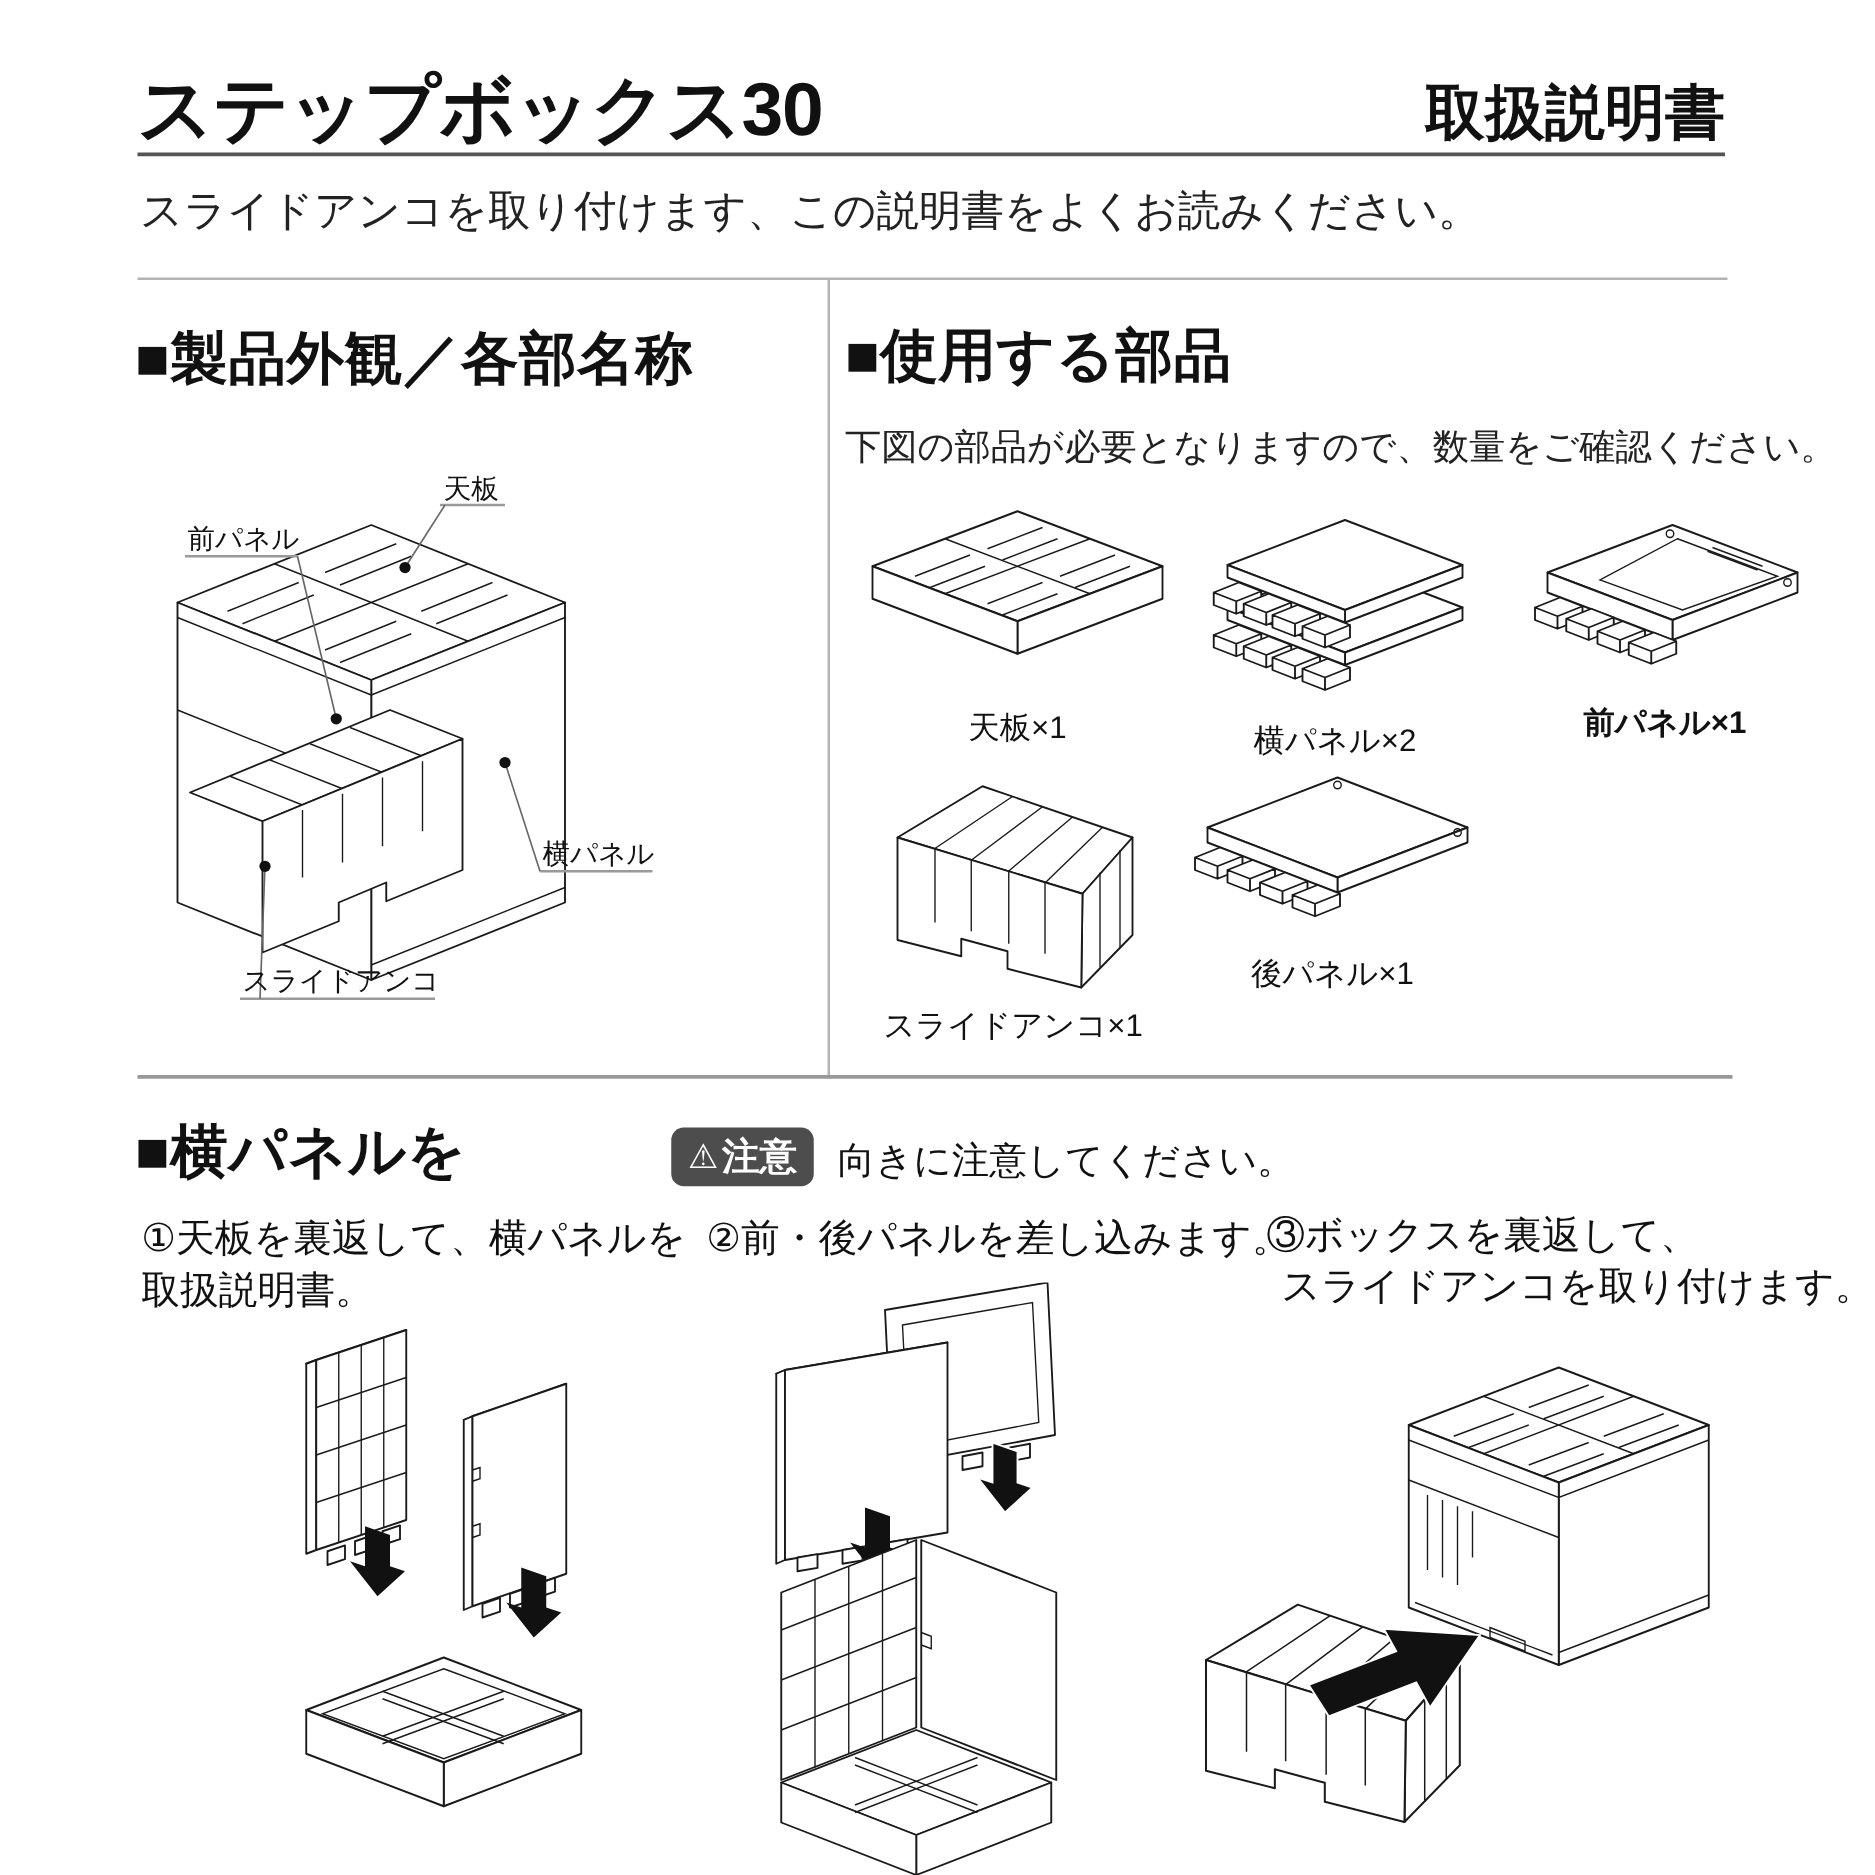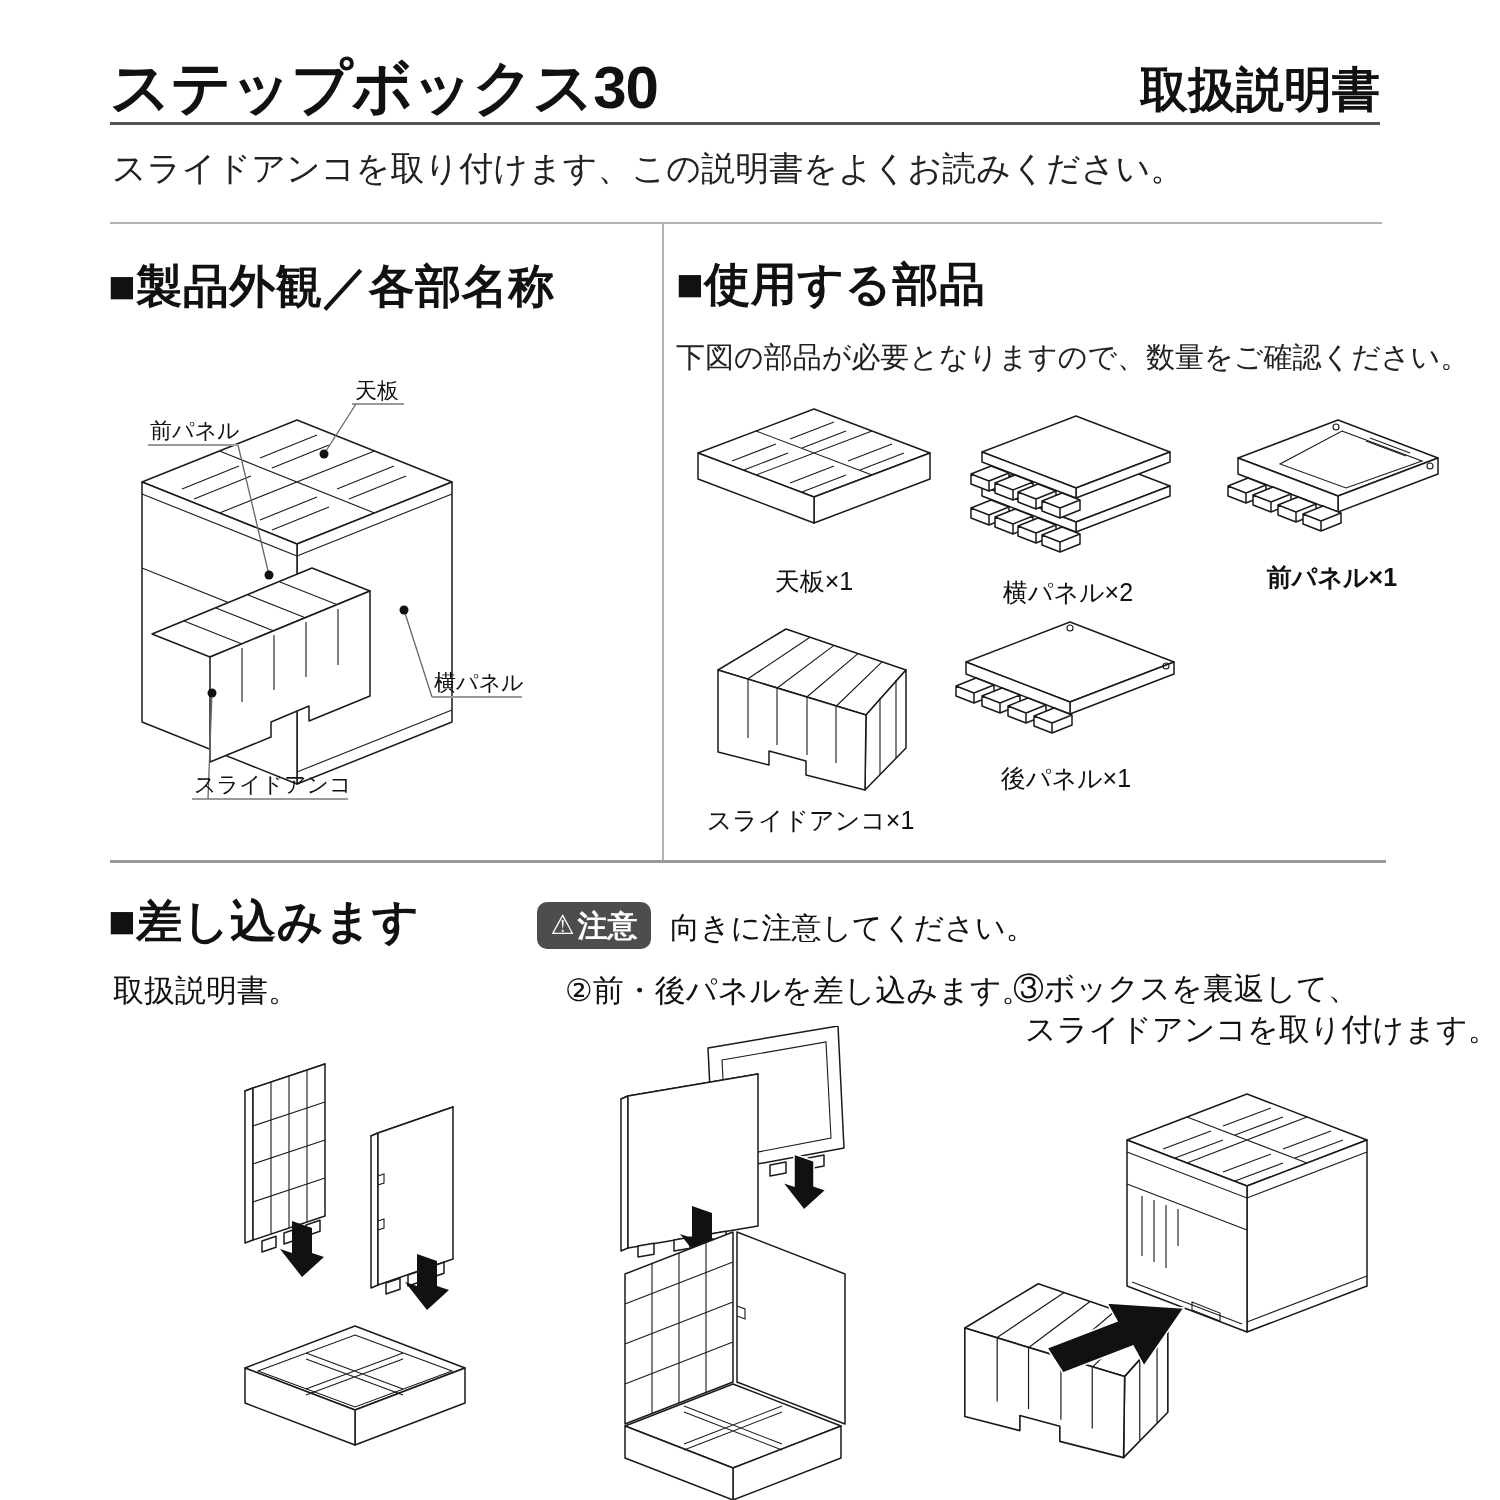--- a/index.html
+++ b/index.html
@@ -205,28 +205,29 @@
     <g transform="translate(78,82)">
         <path class="fc" d="M0 0 L-20 8 L-2 15 L18 7 Z M-20 8 L-2 15 L-2 25 L-20 18 Z M-2 15 L18 7 L18 17 L-2 25 Z"></path>
       </g>
     <g transform="translate(104,92)">
         <path class="fc" d="M0 0 L-20 8 L-2 15 L18 7 Z M-20 8 L-2 15 L-2 25 L-20 18 Z M-2 15 L18 7 L18 17 L-2 25 Z"></path>
       </g>
   </svg>
   <div class="part-label" style="margin-top:18px;">後パネル×1</div>
 </div>
 
-<div class="abs sec-h h-asm">■差し込みます</div>
+<div class="abs sec-h h-asm">■横パネルを</div>
 <div class="abs caution-badge">
   <span class="w-icon">⚠</span>
   <span class="w-text">注意</span>
 </div>
 <div class="abs caution-note">向きに注意してください。</div>
 
 <div class="abs step-text st1">
+  <div>①天板を裏返して、横パネルを</div>
   <div>取扱説明書。</div>
 </div>
 <div class="abs step-text st2">
   <div>②前・後パネルを差し込みます。</div>
 </div>
 <div class="abs step-text st3">
   <div>③ボックスを裏返して、</div>
   <div class="l2">スライドアンコを取り付けます。</div>
 </div>
 

